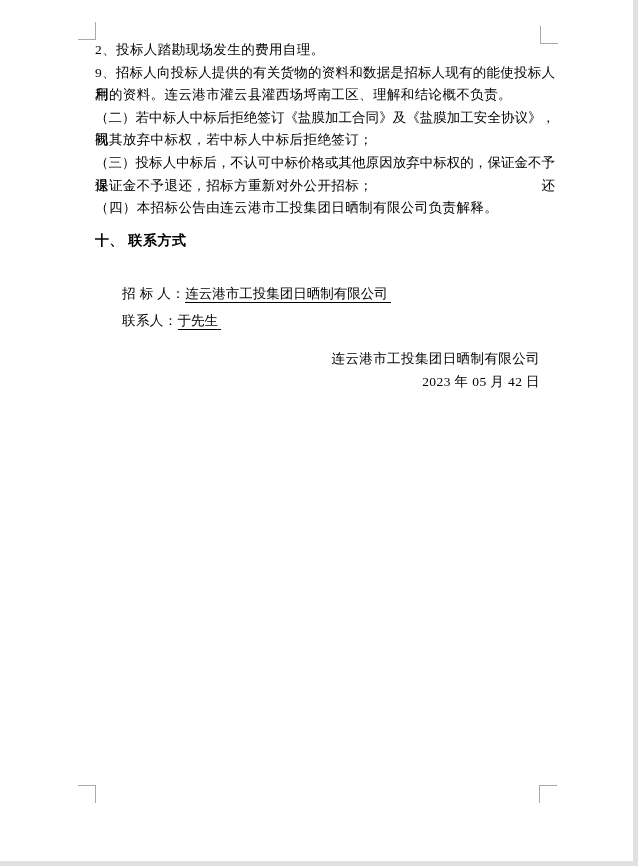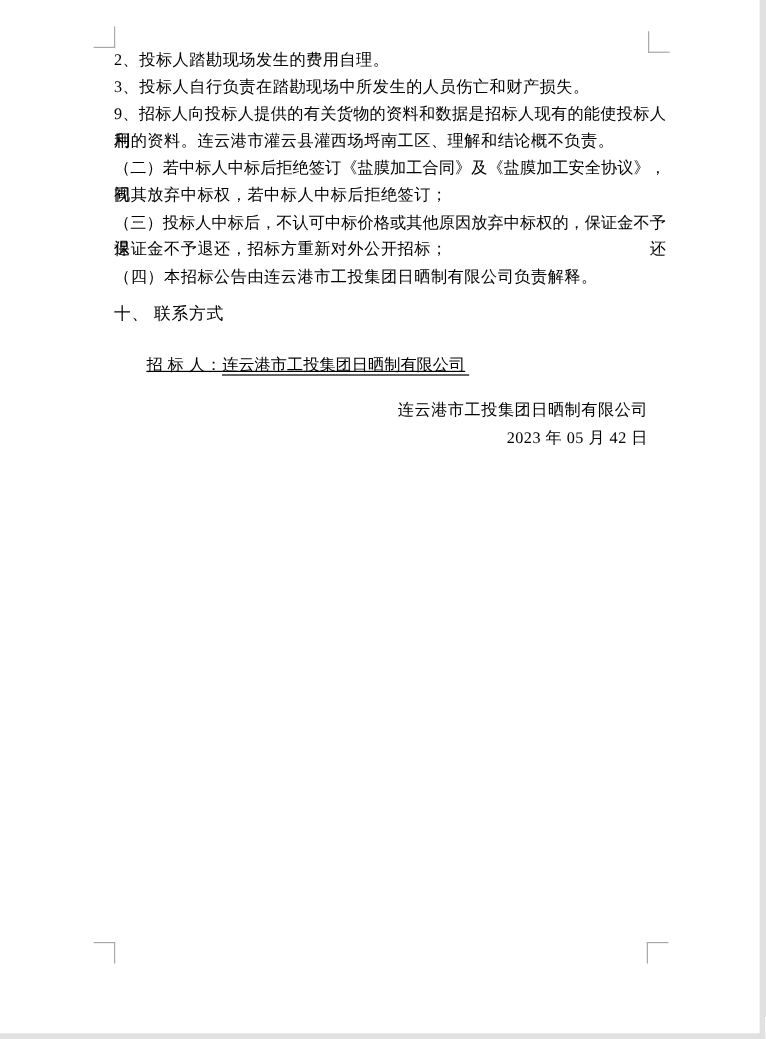--- a/index.html
+++ b/index.html
@@ -50,26 +50,26 @@
   .body-line.j {
     white-space: normal;
     text-align: justify;
     text-align-last: justify;
     letter-spacing: 0;
   }
 
   .section-heading {
     margin-top: 9px;
     font-size: 14px;
-    font-weight: normal;
+    font-weight: bold;
     line-height: 23px;
     letter-spacing: 0.6px;
   }
 
-  .contacts { margin-top: 16px; padding-left: 27px; text-decoration: underline; }
+  .contacts { margin-top: 28px; padding-left: 27px; }
   .contact-row {
     font-size: 13.5px;
     line-height: 27.5px;
     height: 27.5px;
     white-space: nowrap;
   }
   .contact-label { letter-spacing: 0.4px; }
   .contact-value {
     border-bottom: 1px solid #000;
     padding-bottom: 1px;
@@ -93,34 +93,36 @@
 <div class="page">
 
   <div class="mark mark-tl"></div>
   <div class="mark mark-tr"></div>
   <div class="mark mark-bl"></div>
   <div class="mark mark-br"></div>
 
   <div class="textarea">
 
     <div class="body-line">2、投标人踏勘现场发生的费用自理。</div>
-    <div class="body-line">3、投标人自行负责在踏勘现场中所发生的人员伤亡和财产损失。</div>
     <div class="body-line j">9、招标人向投标人提供的有关货物的资料和数据是招标人现有的能使投标人利</div>
     <div class="body-line">用的资料。连云港市灌云县灌西场埒南工区、理解和结论概不负责。</div>
     <div class="body-line j">（二）若中标人中标后拒绝签订《盐膜加工合同》及《盐膜加工安全协议》，视</div>
     <div class="body-line">同其放弃中标权，若中标人中标后拒绝签订；</div>
     <div class="body-line j">（三）投标人中标后，不认可中标价格或其他原因放弃中标权的，保证金不予退还</div>
     <div class="body-line">保证金不予退还，招标方重新对外公开招标；</div>
     <div class="body-line">（四）本招标公告由连云港市工投集团日晒制有限公司负责解释。</div>
 
     <div class="section-heading">十、 联系方式</div>
 
     <div class="contacts">
       <div class="contact-row">
         <span class="contact-label">招 标 人：</span><span class="contact-value pr-sm">连云港市工投集团日晒制有限公司</span>
+      </div>
+      <div class="contact-row">
+        <span class="contact-label">联系人：</span><span class="contact-value pr-sm">于先生</span>
       </div>
     </div>
 
     <div class="signature">
       <div class="sig-line">连云港市工投集团日晒制有限公司</div>
       <div class="sig-line">2023 年 05 月 42 日</div>
     </div>
 
   </div>
 

